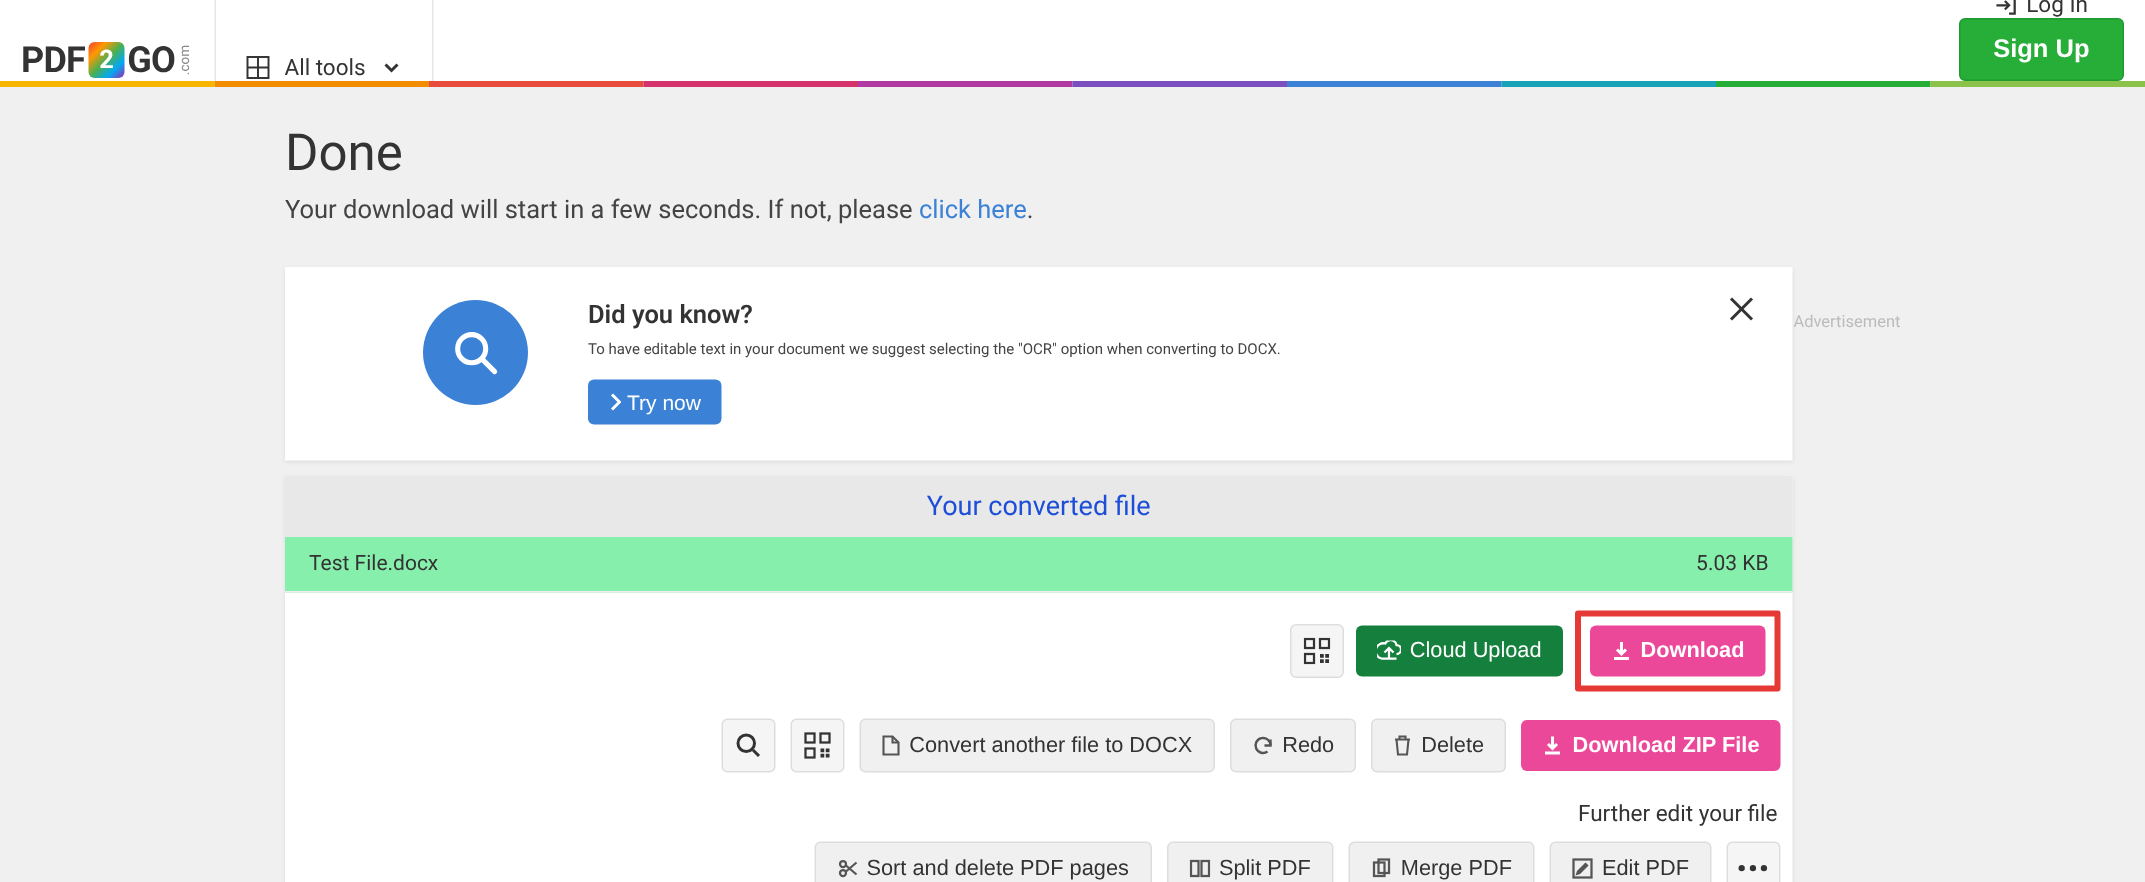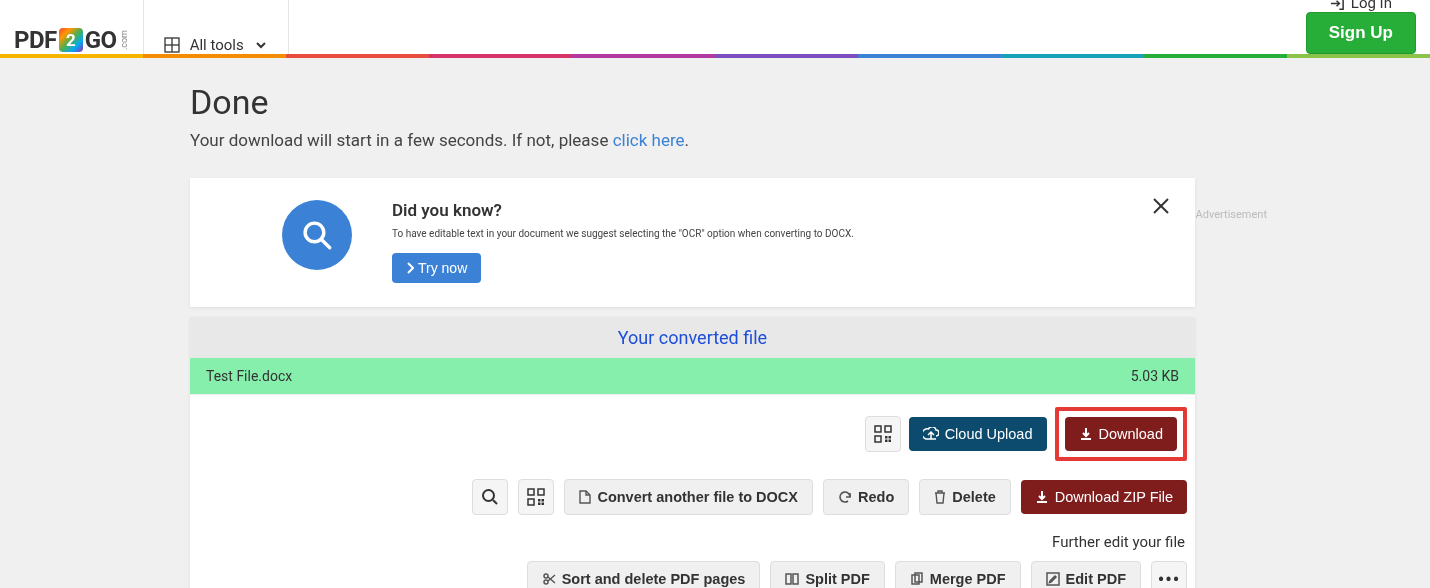--- a/index.html
+++ b/index.html
@@ -41,23 +41,23 @@
     .info-text p { font-size: 10px; color: #444; margin-bottom: 14px; }
     .try-btn { background: #3b82d6; color: #fff; border: none; border-radius: 4px; padding: 7px 14px; font-size: 14px; cursor: pointer; display: inline-flex; align-items: center; gap: 4px; }
     .close-x { position: absolute; right: 24px; top: 18px; cursor: pointer; font-size: 24px; color: #333; font-weight: 300; }
 
     
     .conv-header { background: #e8e8e8; text-align: center; padding: 10px; font-size: 18px; color: #1d4ed8; font-weight: 400; }
     .file-row { display: flex; justify-content: space-between; padding: 10px 16px; font-size: 14px; background: #86efac; border-bottom: 1px solid #eee; }
     .action-row1 { display: flex; justify-content: flex-end; align-items: center; gap: 8px; padding: 12px 8px 12px 16px; }
     .qr-icon, .qr-icon2, .search-icon2 { width: 36px; height: 36px; border: 1px solid #ddd; border-radius: 4px; display: flex; align-items: center; justify-content: center; background: #f5f5f5; cursor: pointer; }
     .btn { border: none; border-radius: 4px; padding: 9px 14px; font-size: 14.5px; cursor: pointer; display: inline-flex; align-items: center; gap: 6px; }
-    .btn-blue { background: #0c4a6e; color: #fff; }
-    .btn-green { background: #7f1d1d; color: #fff; }
-    .btn-grey { background: #f0f0f0; color: #333; border: 1px solid #ddd; font-weight: bold; }
+    .btn-blue { background: #15803d; color: #fff; }
+    .btn-green { background: #ec4899; color: #fff; font-weight: bold; }
+    .btn-grey { background: #f0f0f0; color: #333; border: 1px solid #ddd; }
     .highlight-red { border: 4px solid #e53935; padding: 6px; border-radius: 2px; display: inline-flex; }
 
     .action-row2 { display: flex; justify-content: flex-end; align-items: center; gap: 10px; padding: 6px 8px 14px 16px; }
     .further { text-align: right; padding: 4px 10px 4px; font-size: 15px; color: #333; }
     .action-row3 { display: flex; justify-content: flex-end; align-items: center; gap: 10px; padding: 6px 8px 14px 16px; }
     .dots-btn { width: 36px; height: 36px; border: 1px solid #ddd; border-radius: 4px; display: flex; align-items: center; justify-content: center; background: #f5f5f5; cursor: pointer; font-size: 18px; font-weight: 700; letter-spacing: 1px; }
 
     svg { display: block; }
   </style>
 </head>

